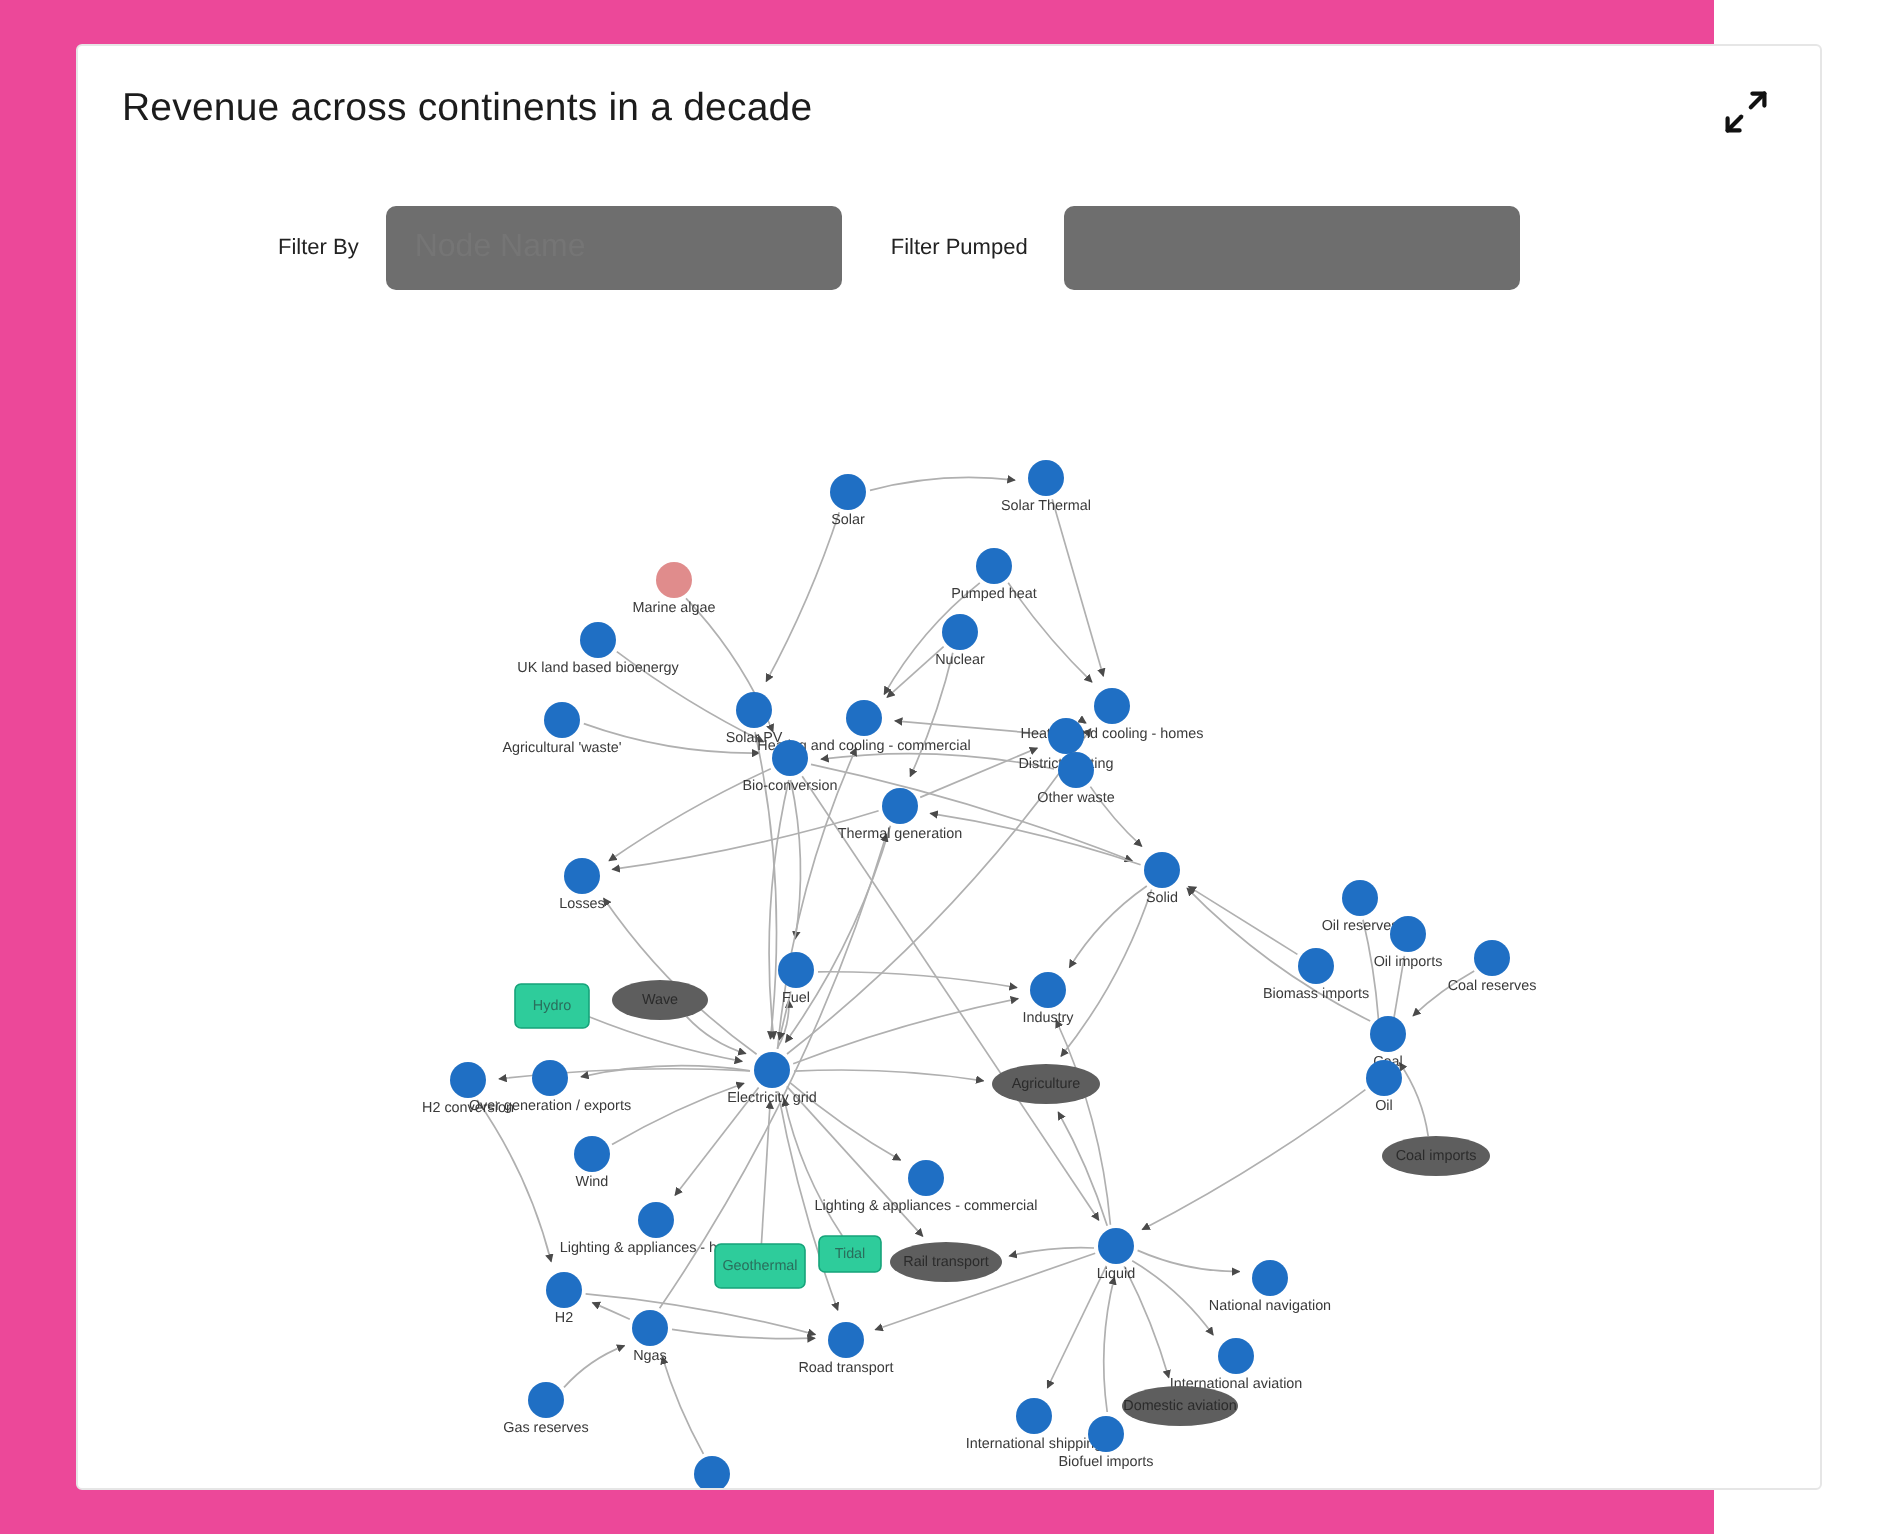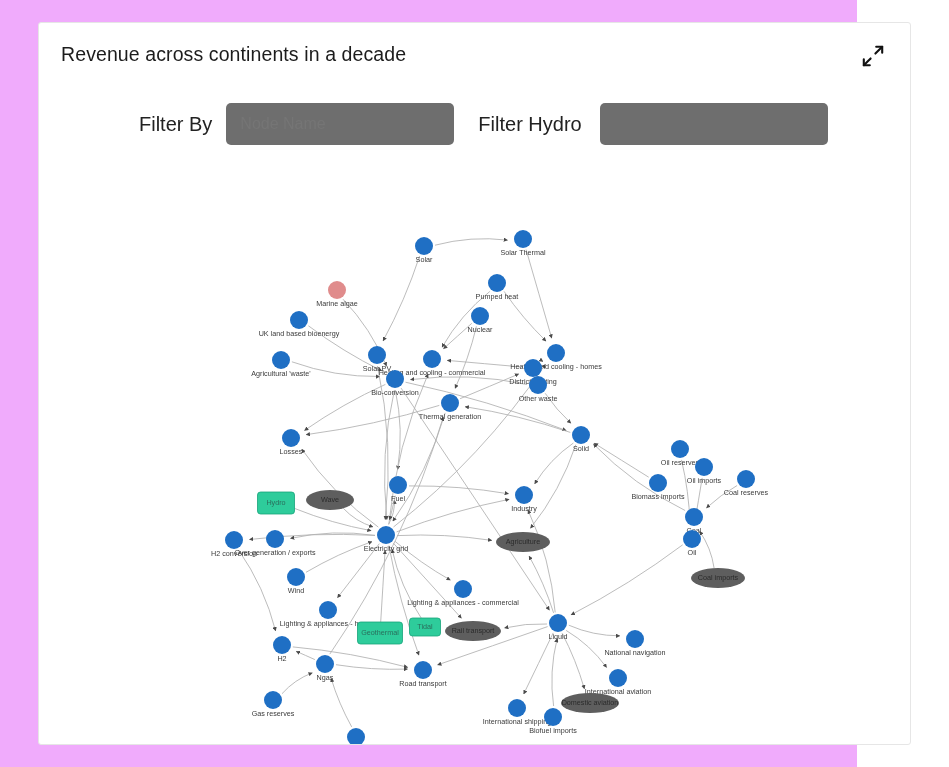--- a/index.html
+++ b/index.html
@@ -6,21 +6,21 @@
   html, body {
     margin: 0; padding: 0;
     width: 949px; height: 767px;
     background: #ffffff;
     font-family: "Liberation Sans", sans-serif;
     overflow: hidden;
   }
   #page-root {
     position: relative;
     width: 857px; height: 767px;
-    background: #f0abfc;
+    background: #ec4899;
   }
   .card {
     position: absolute;
     left: 38px; top: 22px;
     width: 873px; height: 723px;
     background: #ffffff;
     border: 1px solid #e6e6e6;
     border-radius: 3px;
   }
   .card-title {
@@ -43,21 +43,21 @@
     padding: 0;
   }
   .filter-bar {
     position: absolute;
     left: 100px; top: 80px;
     display: flex;
     align-items: center;
     gap: 0px;
   }
   .filter-label {
-    font-size: 20px;
+    font-size: 11px;
     color: #222222;
     white-space: nowrap;
   }
   .filter-input {
     height: 42px;
     background: #6e6e6e;
     border: none;
     border-radius: 5px;
     color: #c9c9c9;
     font-size: 16px;
@@ -112,21 +112,21 @@
           <polyline points="16.2,3.8 22.2,3.8 22.2,9.8"></polyline>
           <line x1="10.6" y1="15.4" x2="3.8" y2="22.2"></line>
           <polyline points="9.8,22.2 3.8,22.2 3.8,16.2"></polyline>
         </g>
       </svg>
     </button>
 
     <div class="filter-bar">
       <span class="filter-label">Filter By</span>
       <input class="filter-input" id="filter-by-input" placeholder="Node Name" style="">
-      <span class="filter-label">Filter Hydro</span>
+      <span class="filter-label">Filter Pumped</span>
       <input class="filter-input" id="filter-value-input" placeholder="" style="">
     </div>
 
     <div class="graph-area">
       <svg class="graph" id="graph-svg" width="871" height="571">
         <defs>
           <marker id="arrow" viewBox="0 0 10 10" refX="9" refY="5" markerWidth="5" markerHeight="5" orient="auto-start-reverse">
             <path d="M 0 0 L 10 5 L 0 10 z" fill="#4a4a4a"></path>
           </marker>
         </defs>

